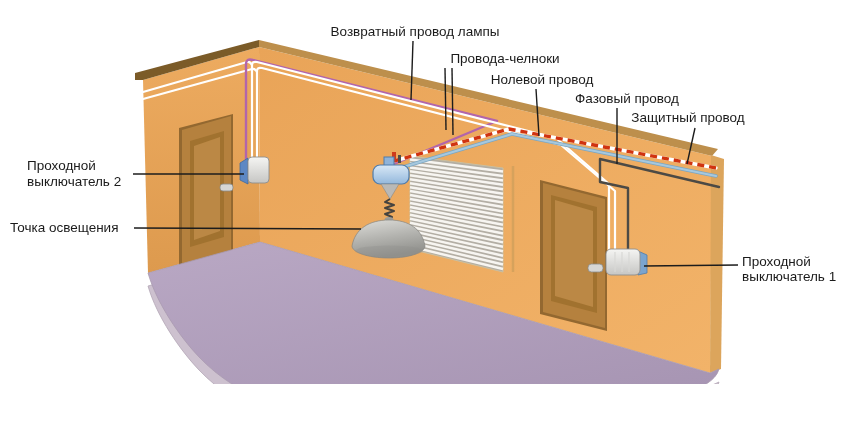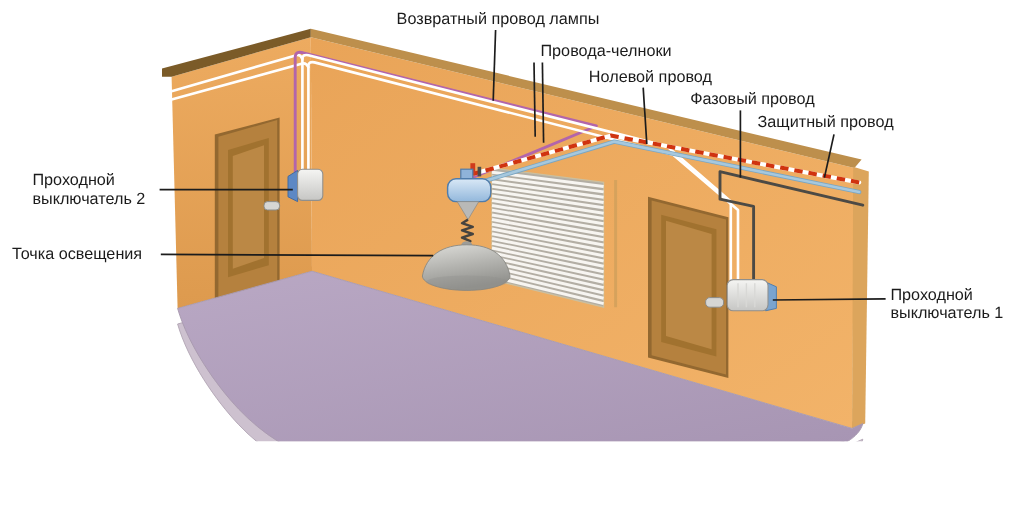--- a/index.html
+++ b/index.html
@@ -1,17 +1,17 @@
 <!DOCTYPE html>
 <html><head>
 <meta charset="utf-8">
 <style>
   html,body { margin:0; padding:0; background:#ffffff; }
   .stage { position:relative; width:850px; height:368px; background:#ffffff; overflow:hidden;
-           font-family:"Liberation Sans", sans-serif; }
+           font-family:"Liberation Sans", sans-serif;margin-top:16px; }
   svg { position:absolute; left:0; top:0; }
   .lbl { font-family:"Liberation Sans", sans-serif; font-size:13.5px; fill:#1b1b1b; }
   .leader { stroke:#1c1c1c; stroke-width:1.4; fill:none; }
 </style>
 </head>
 <body>
 
 <div class="stage">
 <svg width="850" height="442" viewBox="0 0 850 442">
   <defs>

